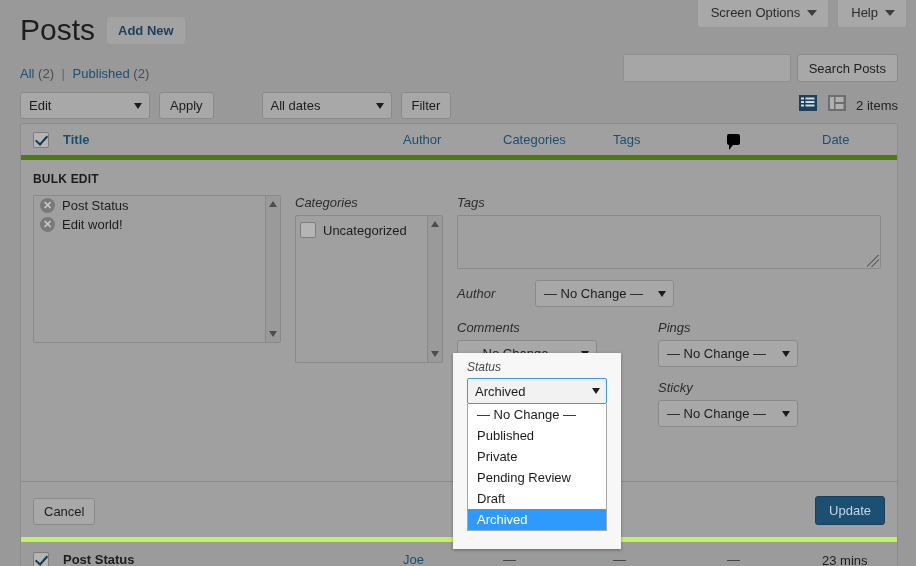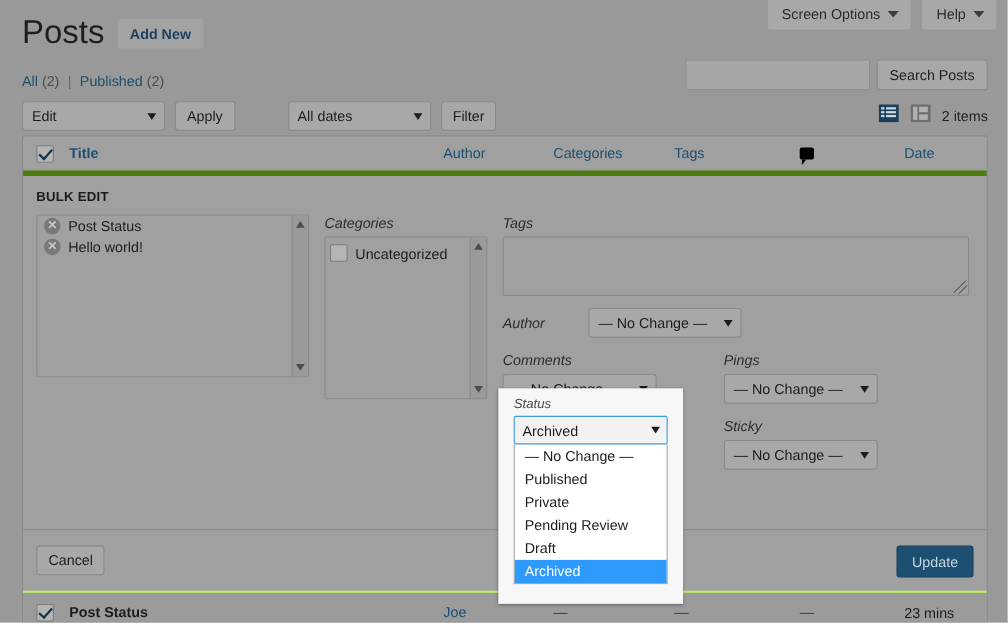--- a/index.html
+++ b/index.html
@@ -295,23 +295,23 @@
     width: 12px; height: 12px;
     background:
       linear-gradient(135deg, transparent 44%, #6c6c6c 44%, #6c6c6c 52%, transparent 52%),
       linear-gradient(135deg, transparent 64%, #6c6c6c 64%, #6c6c6c 72%, transparent 72%);
   }
   .inline-row { display: flex; align-items: center; gap: 10px; margin-top: 11px; }
   .pairs { display: flex; gap: 61px; margin-top: 13px; }
   .pair { }
 
   .bulk-actions {
-    display: flex; justify-content: space-between; align-items: flex-start;
+    display: flex; justify-content: space-between; align-items: flex-end;
     padding: 14px 12px 12px 12px;
-    border-bottom: 2px solid #bef264;
+    border-bottom: 5px solid #bef264;
   }
   .btn-update {
     background: #1c4f72;
     border: 1px solid #15405e;
     border-radius: 3px;
     color: #c6d6e1;
     font-size: 13px;
     padding: 6px 13px;
     cursor: pointer;
     font-family: inherit;
@@ -478,21 +478,21 @@
       <div class="bulk-cols">
 
         <div class="col-left">
           <div class="listbox">
             <div class="lb-item">
               <span class="xicon">✕</span>
               <span>Post Status</span>
             </div>
             <div class="lb-item">
               <span class="xicon">✕</span>
-              <span>Hello world!</span>
+              <span>Edit world!</span>
             </div>
             <div class="scrollbar">
               <span class="sb-arrow sb-up"></span>
               <span class="sb-arrow sb-dn"></span>
             </div>
           </div>
         </div>
 
         <div class="col-mid">
           <div class="fld-label">Categories</div>

